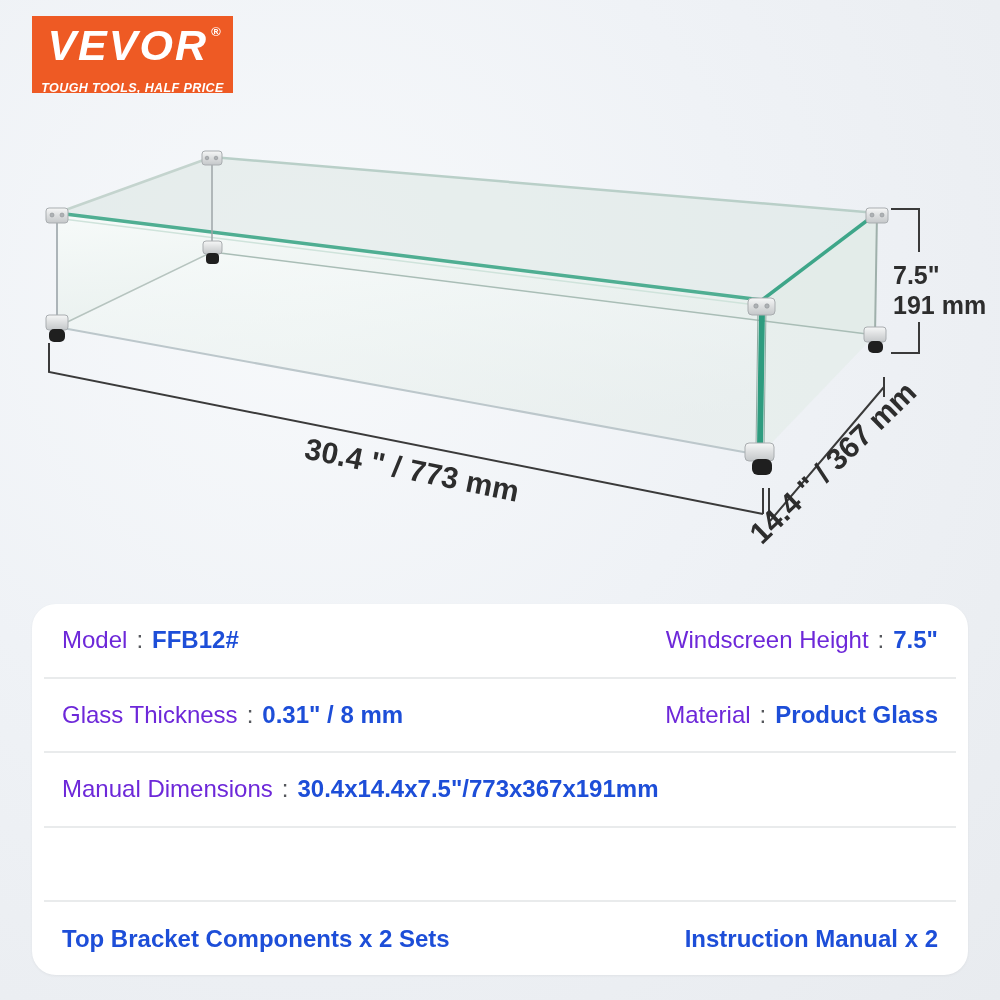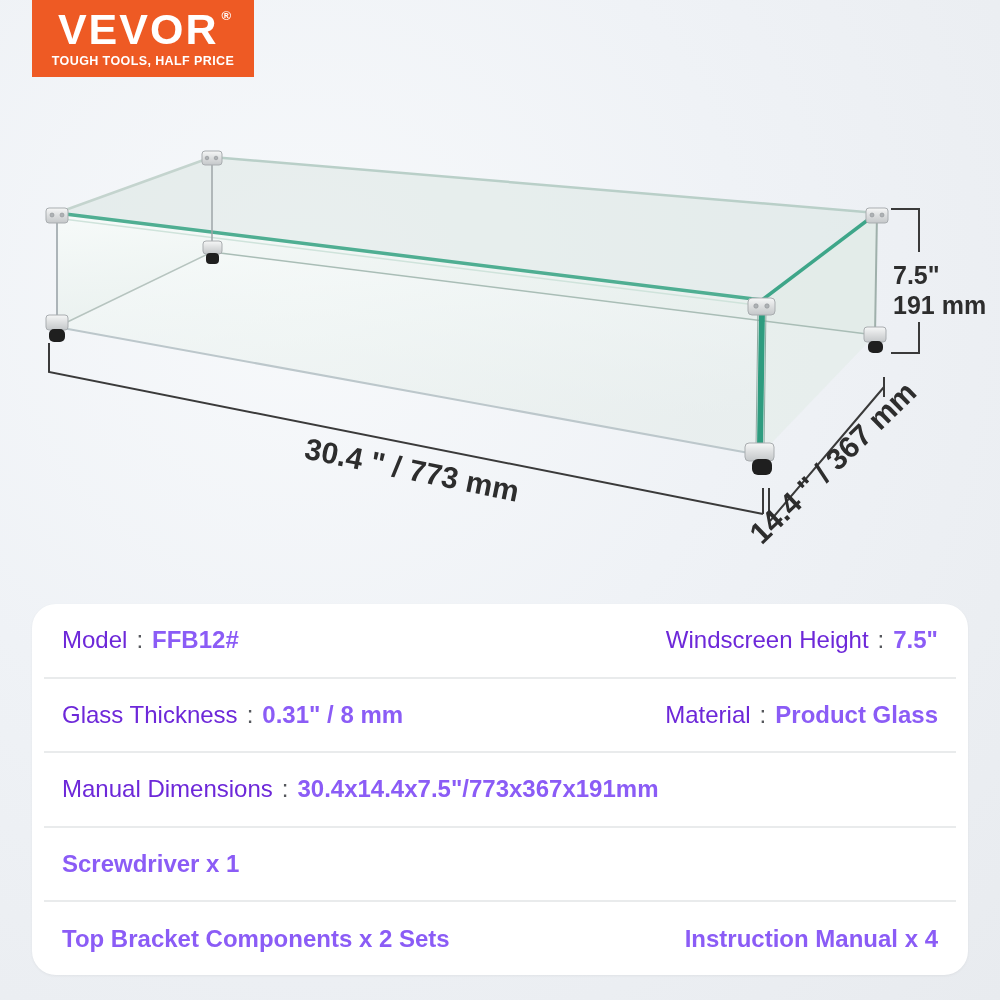--- a/index.html
+++ b/index.html
@@ -3,40 +3,40 @@
 <meta charset="utf-8">
 <style>
   html,body{margin:0;padding:0;}
   .stage{
     position:relative;width:1000px;height:1000px;overflow:hidden;
     font-family:"Liberation Sans",sans-serif;
     background:radial-gradient(ellipse at 30% 30%, #F7F9FB 0%, #EFF2F6 45%, #E8EBEF 100%);
   }
   
   .logo{
-    position:absolute;left:32px;top:0;width:222px;height:77px;
-    background:#EE5A24;color:#FFFFFF;text-align:center;
+    position:absolute;left:32px;top:16px;width:201px;height:77px;
+    background:#EE5A24;color:#FFFFFF;text-align:center;font-style:italic;
   }
   .logo-title{font-size:43px;font-weight:bold;letter-spacing:2px;line-height:1;margin-top:8px;white-space:nowrap;}
   .logo-reg{font-size:13px;font-weight:bold;letter-spacing:0;position:relative;top:-24px;left:3px;}
-  .logo-tagline{font-size:12.5px;font-weight:bold;letter-spacing:0.4px;margin-top:3px;white-space:nowrap;text-align:center;}
+  .logo-tagline{font-size:12.5px;font-weight:bold;letter-spacing:0.4px;margin-top:14px;white-space:nowrap;text-align:center;}
   
   .product-svg{position:absolute;left:0;top:0;width:1000px;height:600px;}
   
   .spec-panel{
     position:absolute;left:32px;top:604px;width:936px;height:371px;
     background:#FFFFFF;border-radius:24px;display:flex;flex-direction:column;
     box-shadow:0 1px 3px rgba(0,0,0,0.05);
   }
   .spec-row{flex:1;display:flex;align-items:center;justify-content:space-between;margin:0 12px;padding:0 18px;}
   .spec-row + .spec-row{border-top:2px solid #E9EBEC;}
   .cell{font-size:24px;color:#55575C;white-space:nowrap;}
   .cell .label{color:#6d28d9;}
   .cell .sep{margin:0 9px;color:#55575C;}
-  .cell .value{color:#8b5cf6;font-weight:bold;}
+  .cell .value{color:#1d4ed8;font-weight:bold;}
 </style>
 </head>
 <body>
 
 <div class="stage">
 
   <div class="logo">
     <div class="logo-title"><span>VEVOR</span><span class="logo-reg">®</span></div>
     <div class="logo-tagline">TOUGH TOOLS, HALF PRICE</div>
   </div>
@@ -131,23 +131,22 @@
       <div class="cell"><span class="label">Glass Thickness</span><span class="sep">:</span><span class="value">0.31" / 8 mm</span></div>
       <div class="cell"><span class="label">Material</span><span class="sep">:</span><span class="value">Product Glass</span></div>
     </div>
 
 
     <div class="spec-row">
       <div class="cell"><span class="label">Manual Dimensions</span><span class="sep">:</span><span class="value">30.4x14.4x7.5"/773x367x191mm</span></div>
     </div>
 
     <div class="spec-row">
-      <div class="cell"><span class="value">Screwdriver x 1</span></div>
     </div>
 
 
     <div class="spec-row">
       <div class="cell"><span class="value">Top Bracket Components x 2 Sets</span></div>
-      <div class="cell"><span class="value">Instruction Manual x 4</span></div>
+      <div class="cell"><span class="value">Instruction Manual x 2</span></div>
     </div>
 
   </div>
 </div>
 
 </body></html>

